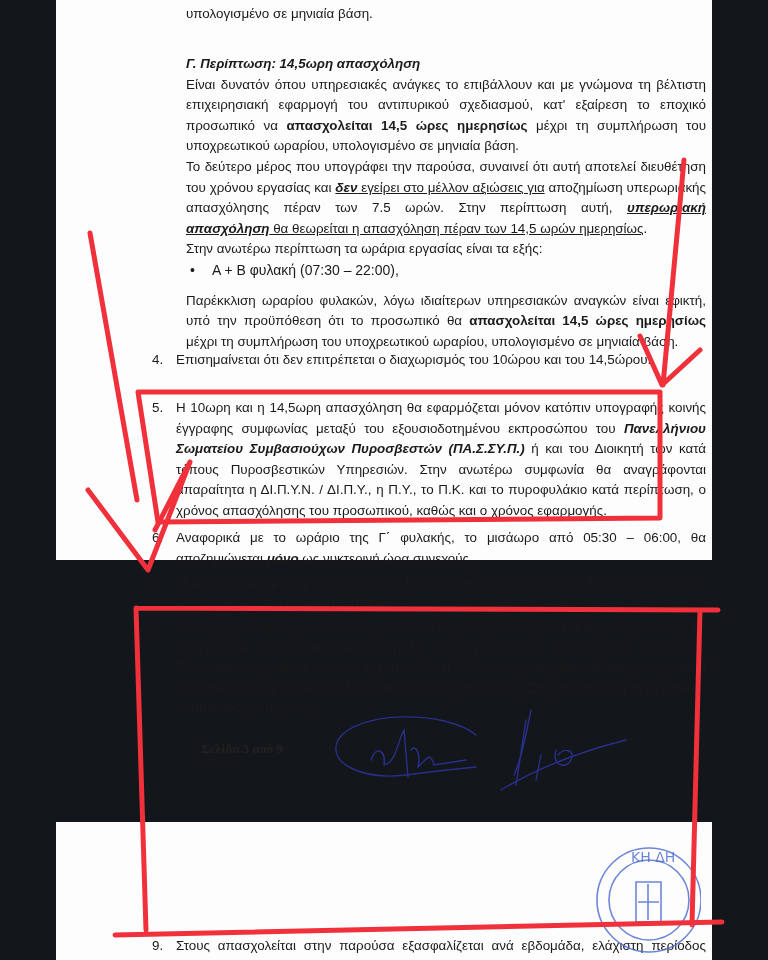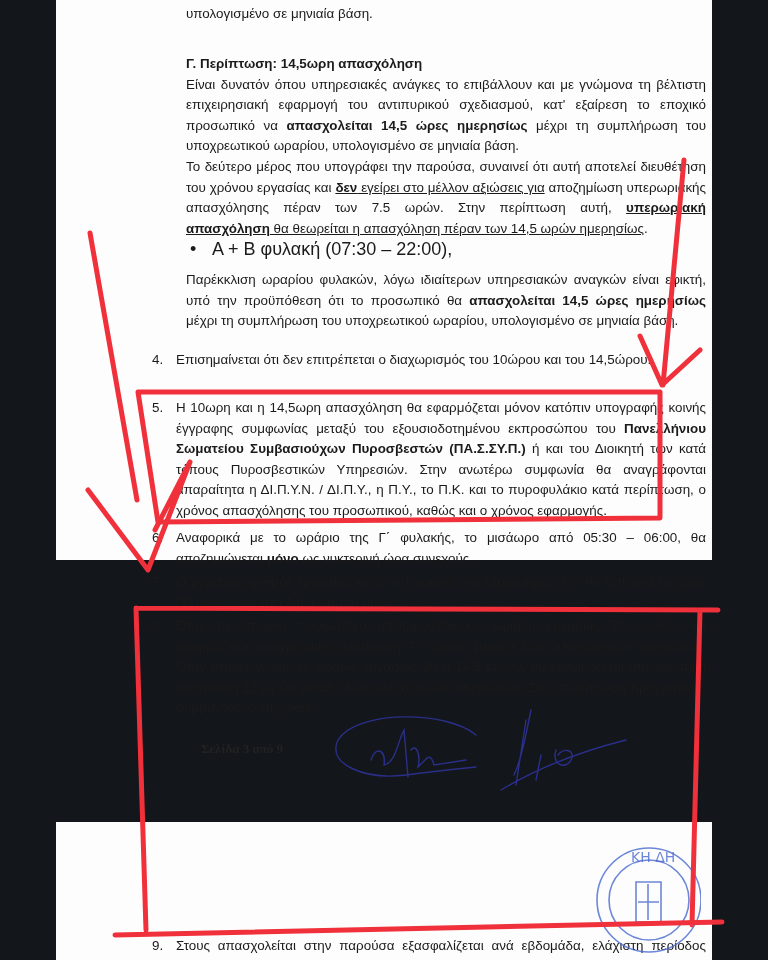--- a/index.html
+++ b/index.html
@@ -4,52 +4,53 @@
 <style>
   * { box-sizing: border-box; margin: 0; padding: 0; }
   html, body { width: 768px; height: 960px; overflow: hidden; background: #13161b; }
   body { position: relative; font-family: "Liberation Sans", "DejaVu Sans", sans-serif; color: #1a1a1a; }
 
   .page {
     position: absolute; left: 56px; width: 656px; background: #fdfdfd;
   }
   .page-1 { top: 0; height: 560px; }
   .page-2 { top: 822px; height: 140px; }
-  .b { font-weight: bold; }
+  .b { font-weight: bold; font-style: italic; }
   .bi { font-weight: bold; }
   .u { text-decoration: underline; }
 
   .block { position: absolute; left: 130px; width: 520px; }
   .block p { font-size: 13.4px; line-height: 20.6px; text-align: justify; }
 
   .item { position: absolute; left: 90px; width: 560px; display: flex; }
   .item .num { width: 30px; flex: none; text-align: left; padding-left: 6px; font-size: 13.4px; line-height: 20.6px; }
   .item .body { flex: 1; font-size: 13.4px; line-height: 20.6px; text-align: justify; }
 
   ul.bullets { list-style: none; }
-  ul.bullets li { position: relative; padding-left: 26px; font-size: 18px; line-height: 20.6px; }
+  ul.bullets li { position: relative; padding-left: 26px; font-size: 14px; line-height: 20.6px; }
   ul.bullets li::before { content: "•"; position: absolute; left: 4px; }
 
   .footer-page { position: absolute; left: 145px; top: 741px; font-family: "Liberation Serif", serif; font-size: 13px; font-weight: bold; color: #222; }
 
   .overlay { position: absolute; left: 0; top: 0; width: 768px; height: 960px; pointer-events: none; }
 </style>
 </head>
 <body>
 
 <div class="page page-1">
 
   <div class="block" style="top:4px;">
     <p>υπολογισμένο σε μηνιαία βάση.</p>
   </div>
 
   <div class="block" style="top:54px;">
     <p class="b">Γ. Περίπτωση: 14,5ωρη απασχόληση</p>
     <p><span>Είναι δυνατόν όπου υπηρεσιακές ανάγκες το επιβάλλουν και με γνώμονα τη βέλτιστη επιχειρησιακή εφαρμογή του αντιπυρικού σχεδιασμού, κατ' εξαίρεση το εποχικό προσωπικό να </span><span class="bi">απασχολείται 14,5 ώρες ημερησίως</span><span> μέχρι τη συμπλήρωση του υποχρεωτικού ωραρίου, υπολογισμένο σε μηνιαία βάση.</span></p>
     <p><span>Το δεύτερο μέρος που υπογράφει την παρούσα, συναινεί ότι αυτή αποτελεί διευθέτηση του χρόνου εργασίας και </span><span class="b u">δεν</span><span class="u"> εγείρει στο μέλλον αξιώσεις για</span><span> αποζημίωση υπερωριακής απασχόλησης πέραν των 7.5 ωρών. Στην περίπτωση αυτή, </span><span class="b u">υπερωριακή απασχόληση</span><span class="u"> θα θεωρείται η απασχόληση πέραν των 14,5 ωρών ημερησίως</span><span>.</span></p>
+    <p>Στην ανωτέρω περίπτωση τα ωράρια εργασίας είναι τα εξής:</p>
     <ul class="bullets">
       <li>Α + Β φυλακή (07:30 – 22:00),</li>
     </ul>
     <p style="margin-top:10px;"><span>Παρέκκλιση ωραρίου φυλακών, λόγω ιδιαίτερων υπηρεσιακών αναγκών είναι εφικτή, υπό την προϋπόθεση ότι το προσωπικό θα </span><span class="bi">απασχολείται 14,5 ώρες ημερησίως</span><span> μέχρι τη συμπλήρωση του υποχρεωτικού ωραρίου, υπολογισμένο σε μηνιαία βάση.</span></p>
   </div>
 
   <div class="item" style="top:350px;">
     <span class="num">4.</span>
     <span class="body">Επισημαίνεται ότι δεν επιτρέπεται ο διαχωρισμός του 10ώρου και του 14,5ώρου.</span>
   </div>

